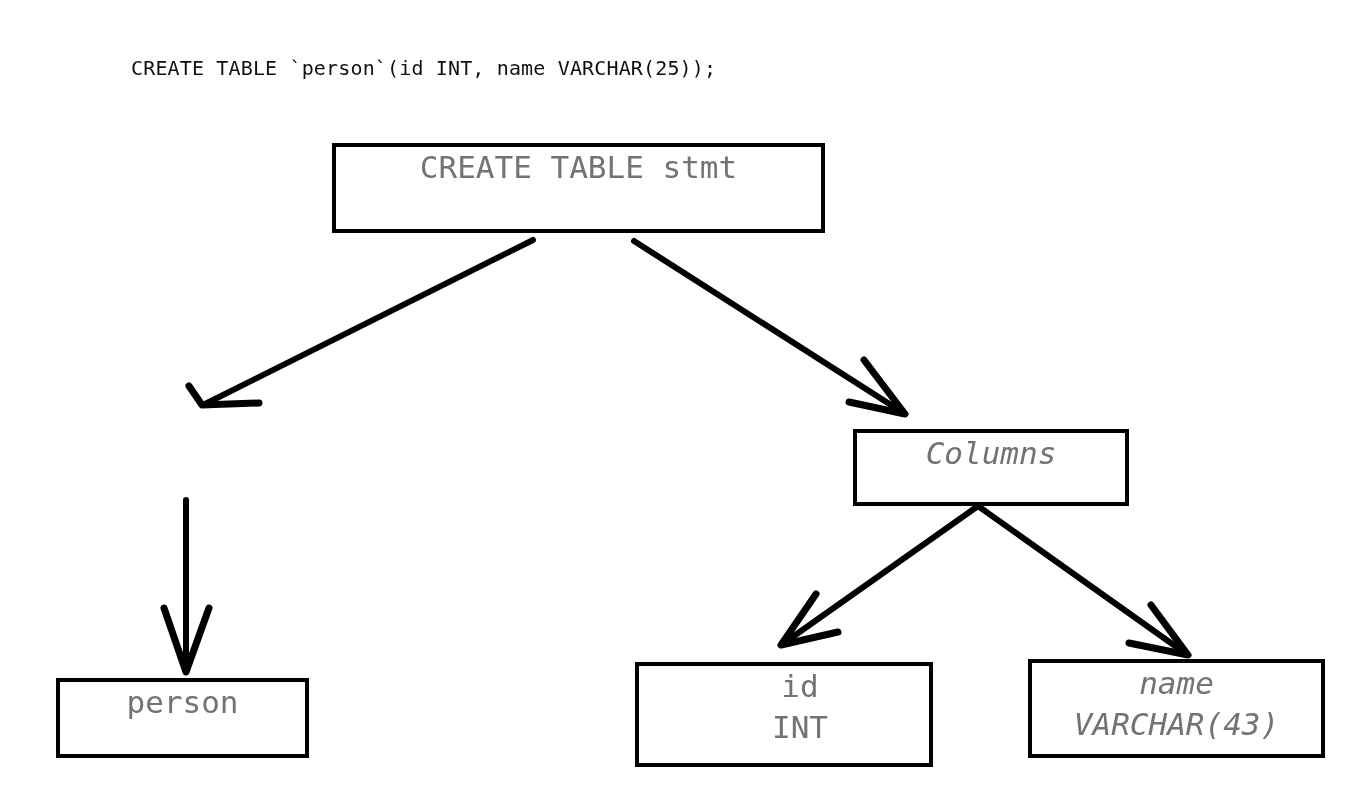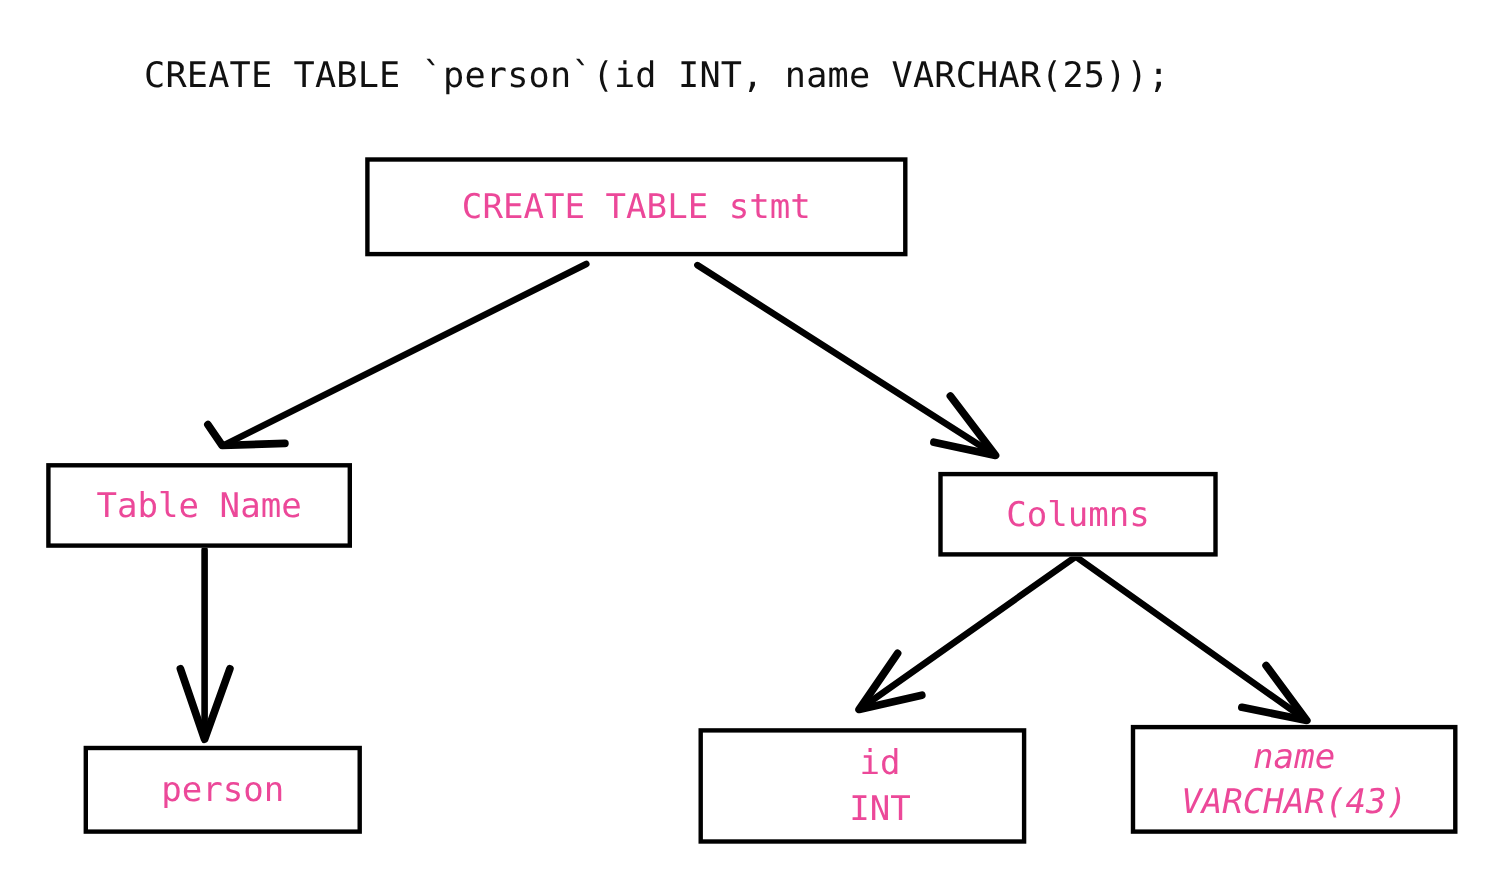--- a/index.html
+++ b/index.html
@@ -23,55 +23,54 @@
     left: 0;
     top: 0;
     width: 1362px;
     height: 804px;
     pointer-events: none;
   }
   .stmt-title {
     position: absolute;
     left: 131px;
     top: 48px;
-    font-size: 32px;
+    font-size: 20px;
     line-height: 40px;
     letter-spacing: 0.15px;
     white-space: pre;
     color: #111111;
     font-weight: 400;
   }
   .node {
     position: absolute;
     box-sizing: border-box;
     border: 4px solid #000000;
     background: #ffffff;
     display: flex;
     flex-direction: column;
     align-items: center;
-    justify-content: center;
     text-align: center;
     font-size: 31px;
     line-height: 40px;
     white-space: pre;
-    color: #ec4899;
+    color: #737373;
     z-index: 2;
   }
   .node .line {
     display: block;
     white-space: pre;
   }
   .node.two-line {
     line-height: 41px;
   }
   
   #node-root      { left: 332px;  top: 143px; width: 493px; height: 90px; }
   #node-tablename { left: 42px;   top: 421px; width: 278px; height: 77px; }
-  #node-columns   { left: 853px;  top: 429px; width: 254px; height: 77px; }
-  #node-person    { left: 56px;   top: 678px; width: 253px; height: 80px; margin-left: 20px; }
+  #node-columns   { left: 853px;  top: 429px; width: 276px; height: 77px; font-style: italic; }
+  #node-person    { left: 56px;   top: 678px; width: 253px; height: 80px; }
   #node-id        { left: 635px;  top: 662px; width: 298px; height: 105px; padding-left: 32px; }
   #node-name      { left: 1028px; top: 659px; width: 297px; height: 99px; font-style: italic; }
 </style>
 </head>
 <body>
 
 <div id="canvas">
 
   <div class="stmt-title">CREATE TABLE `person`(id INT, name VARCHAR(25));</div>
 
@@ -103,23 +102,20 @@
         <polyline points="1151,605 1188,655 1129,643" stroke-width="7"></polyline>
       </g>
 
     </g>
   </svg>
 
   <div class="node" id="node-root">
     <span class="line">CREATE TABLE stmt</span>
   </div>
 
-  <div class="node" id="node-tablename">
-    <span class="line">Table Name</span>
-  </div>
 
   <div class="node" id="node-columns">
     <span class="line">Columns</span>
   </div>
 
   <div class="node" id="node-person">
     <span class="line">person</span>
   </div>
 
   <div class="node two-line" id="node-id">

